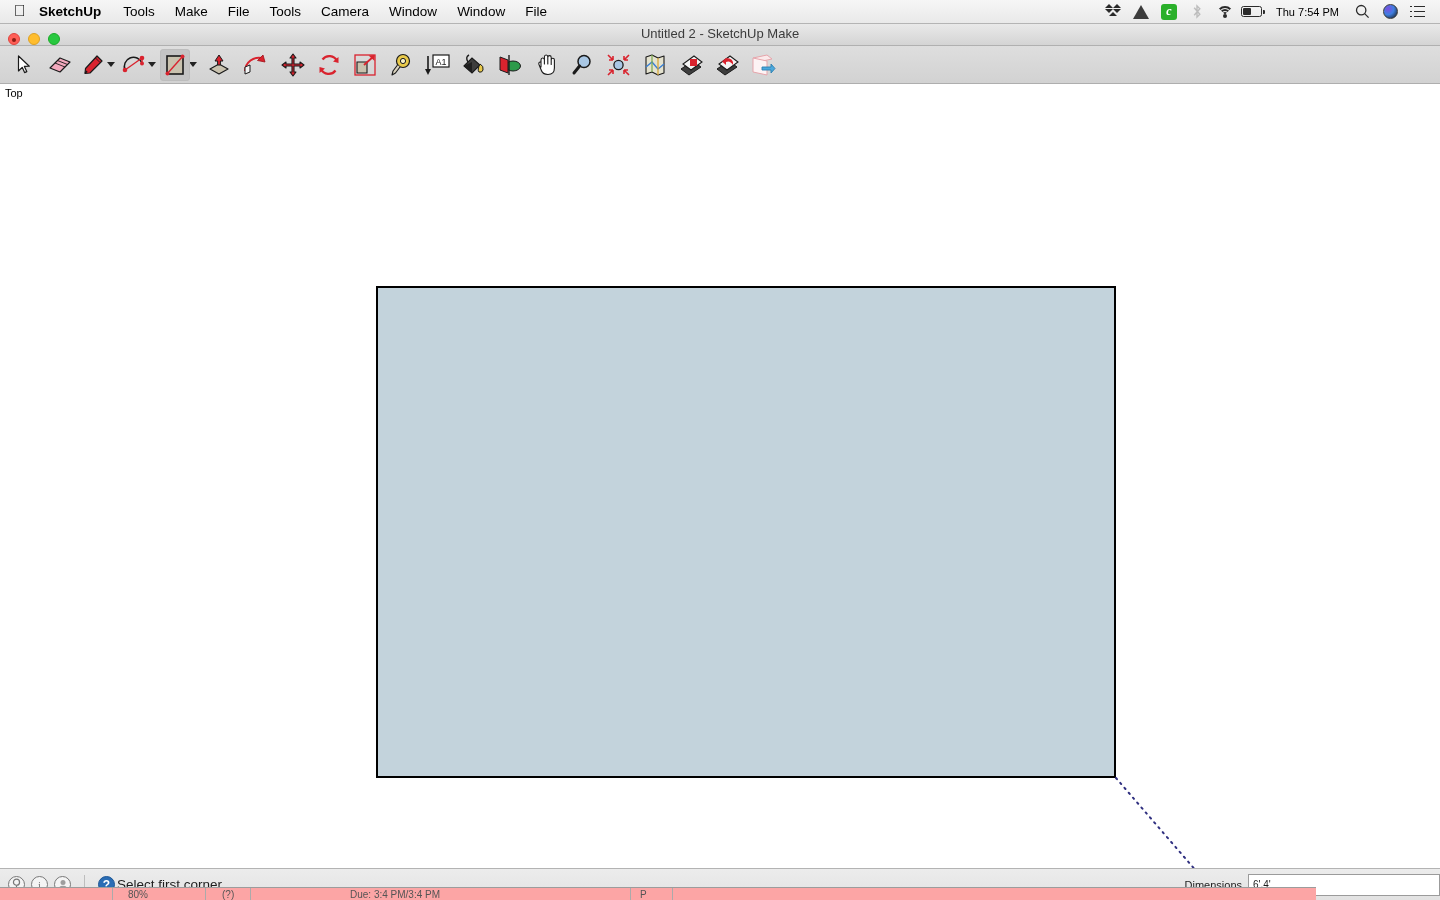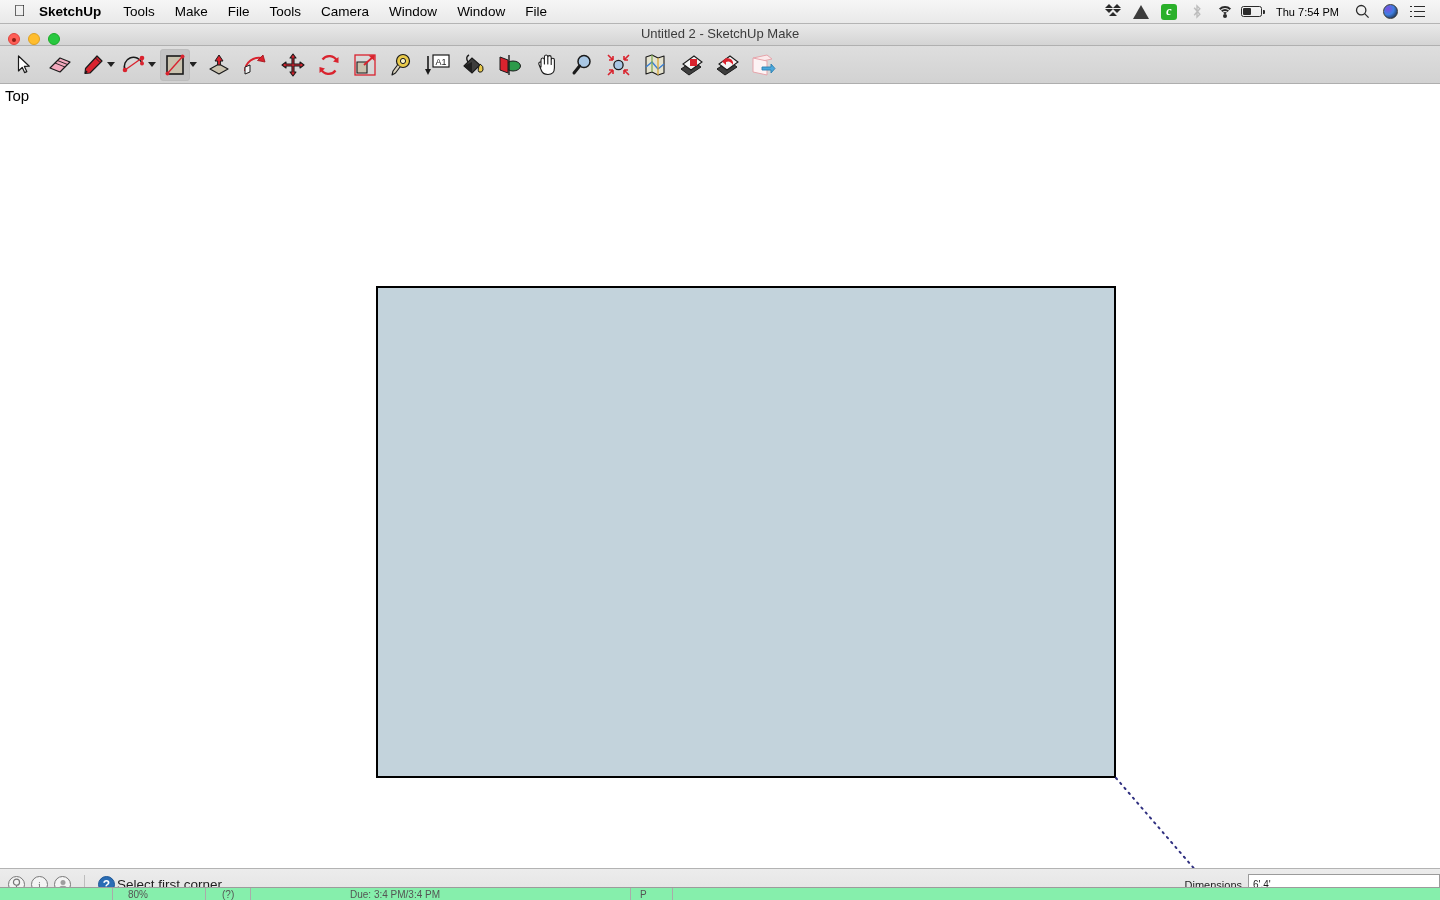--- a/index.html
+++ b/index.html
@@ -133,21 +133,21 @@
     margin-right: 4px; margin-left: -1px;
   }
   .tb-sep { width: 2px; }
 
   
   .canvas {
     flex: 1; position: relative; background: #ffffff; overflow: hidden;
   }
   .view-label {
     position: absolute; left: 5px; top: 3px;
-    font-size: 15px; color: #000;
+    font-size: 11px; color: #000;
   }
   .shape-rect {
     position: absolute;
     left: 376px; top: 202px;
     width: 740px; height: 492px;
     background: #c3d3dc;
     border: 2px solid #000;
   }
   .inference-line { position: absolute; left: 0; top: 0; width: 100%; height: 100%; pointer-events: none; }
 
@@ -174,22 +174,22 @@
   .dim-input {
     width: 192px; height: 22px; background: #fff;
     border: 1px solid #9b9b9b;
     font-size: 10px; color: #1d1d1d;
     padding: 0 4px; line-height: 20px;
     outline: none;
   }
 
   
   .bg-window {
-    position: absolute; left: 0; bottom: 0; width: 1440px; height: 13px;
-    background: #86efac; border-top: 1px solid #9c9c9c;
+    position: absolute; left: 0; bottom: 0; width: 1316px; height: 13px;
+    background: #fca5a5; border-top: 1px solid #9c9c9c;
     overflow: hidden; z-index: 0; padding-left: 35px;
   }
   .bg-window .bg-cell {
     position: absolute; top: 1px; font-size: 10px; color: #555;
     white-space: nowrap;
   }
   .bg-window .bg-vline { position: absolute; top: 0; width: 1px; height: 13px; background: #aaa; }
 </style>
 </head>
 <body>

